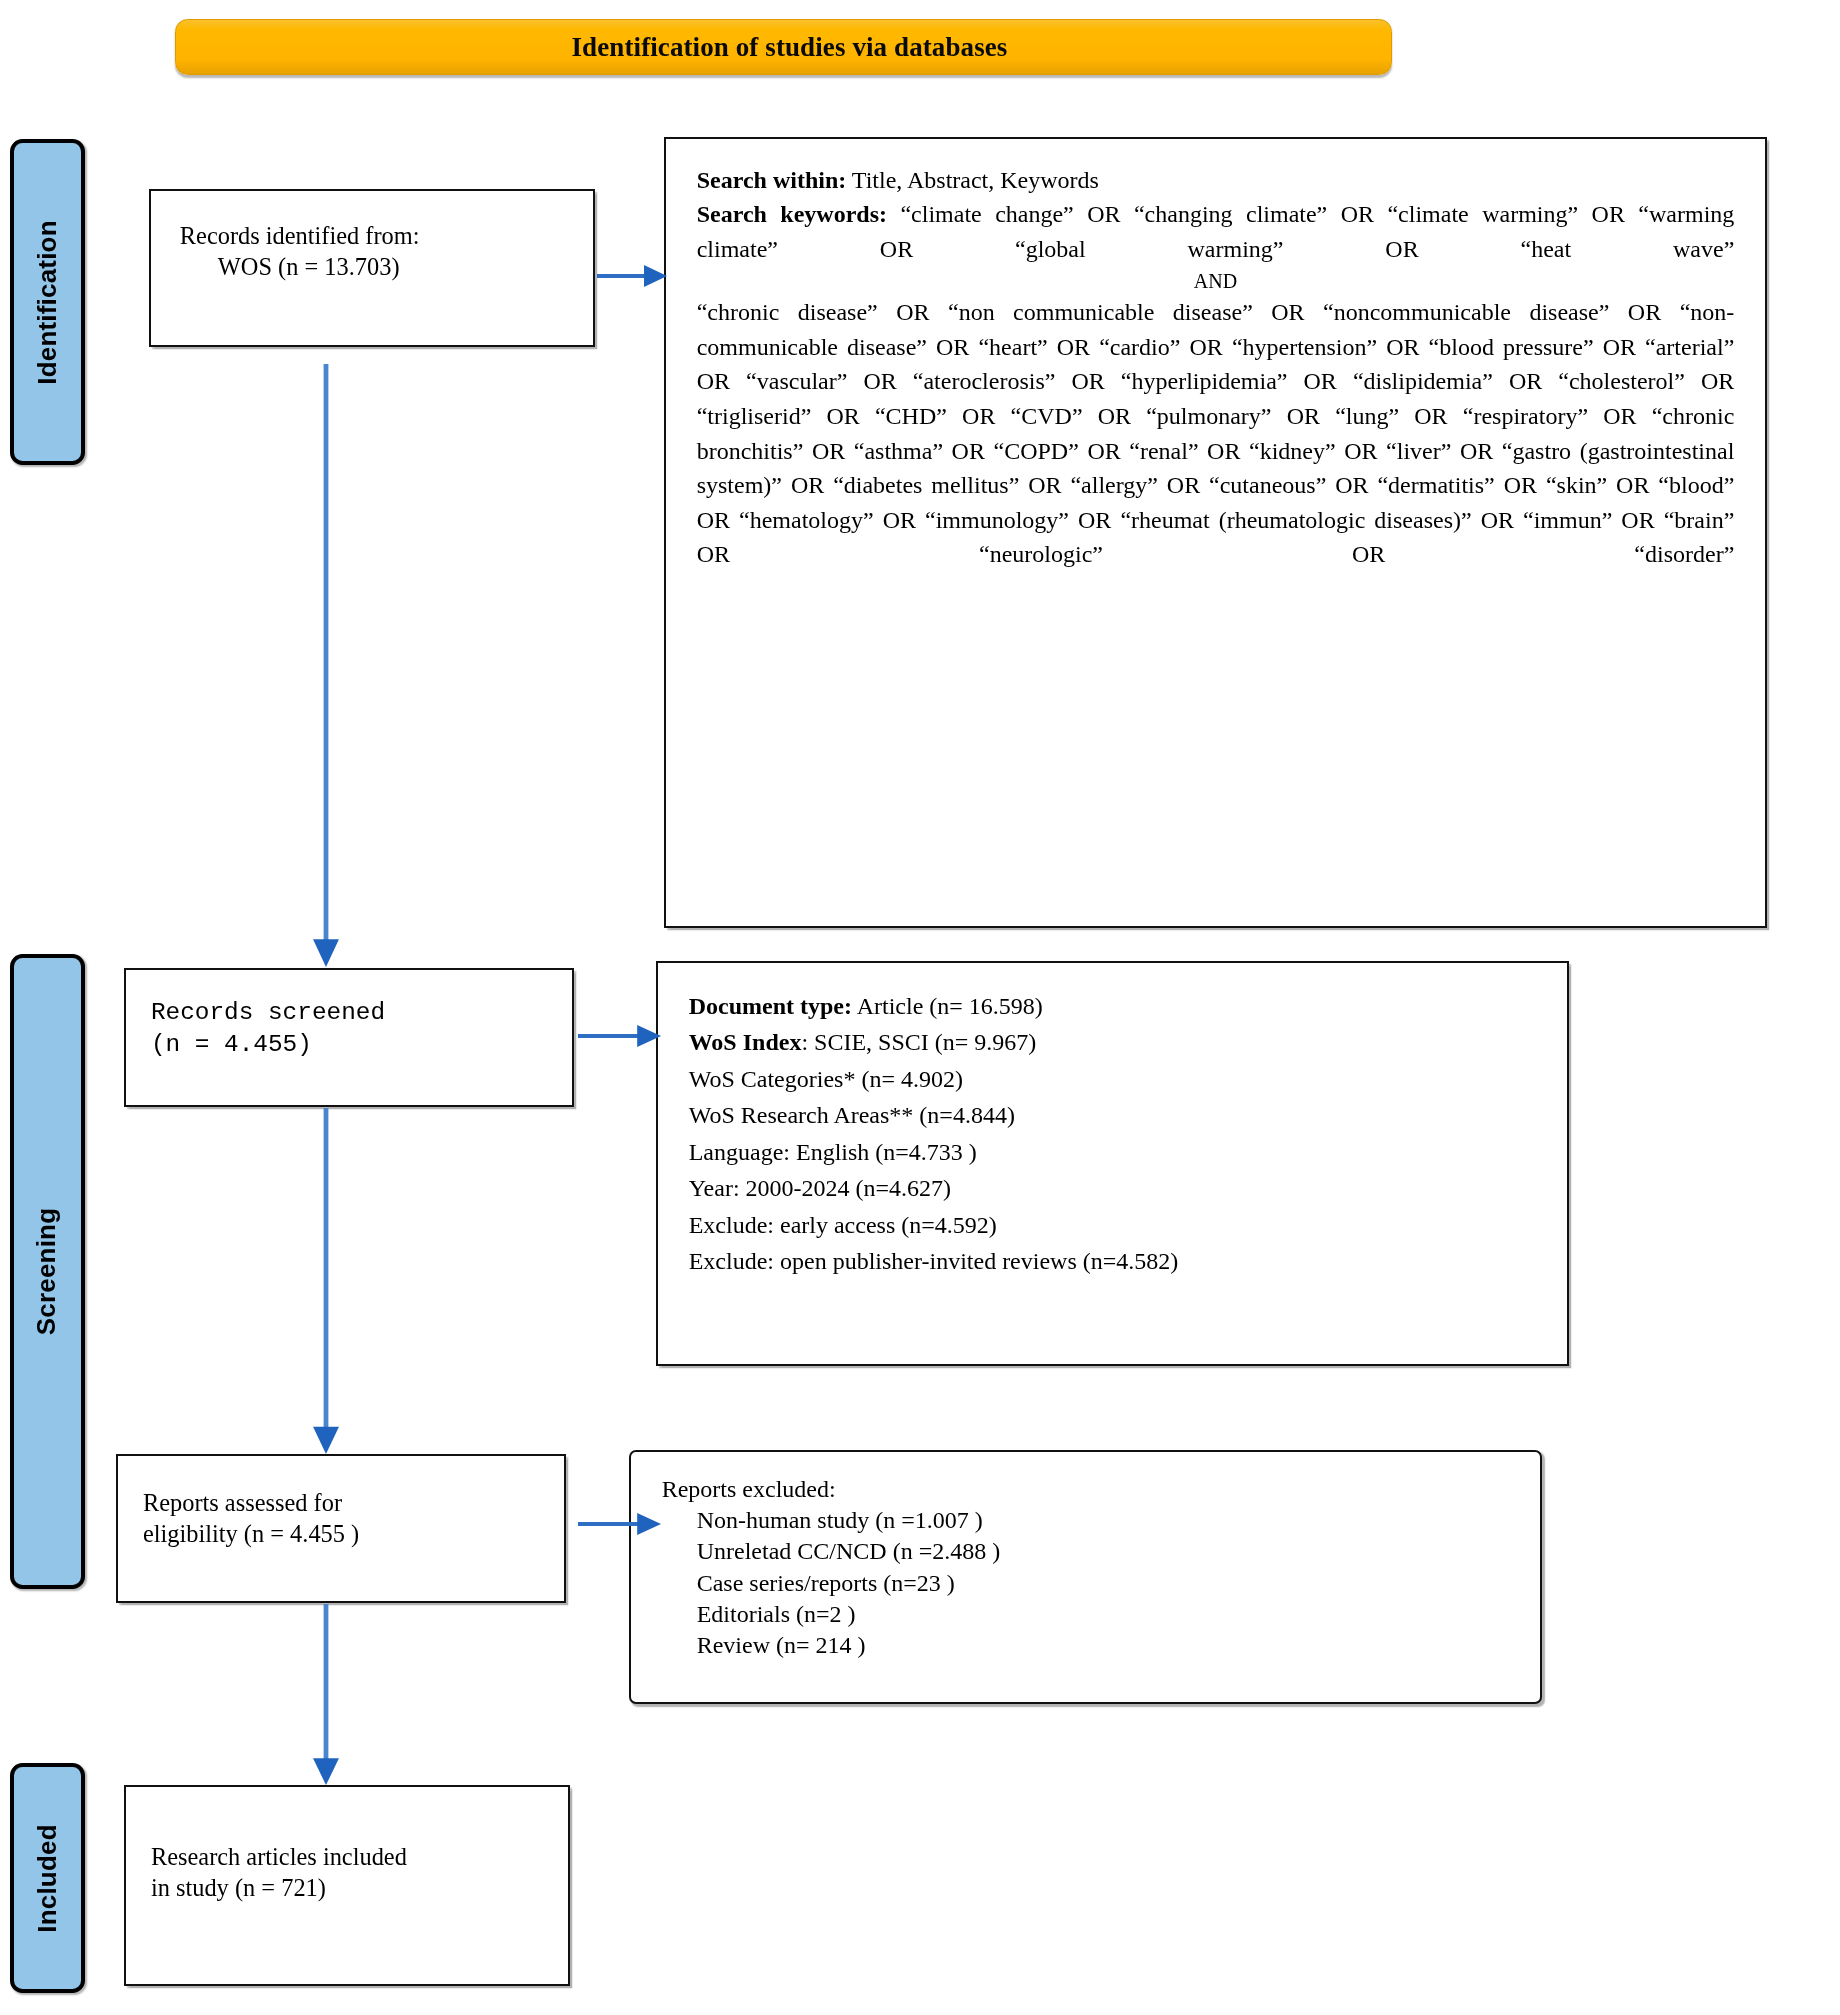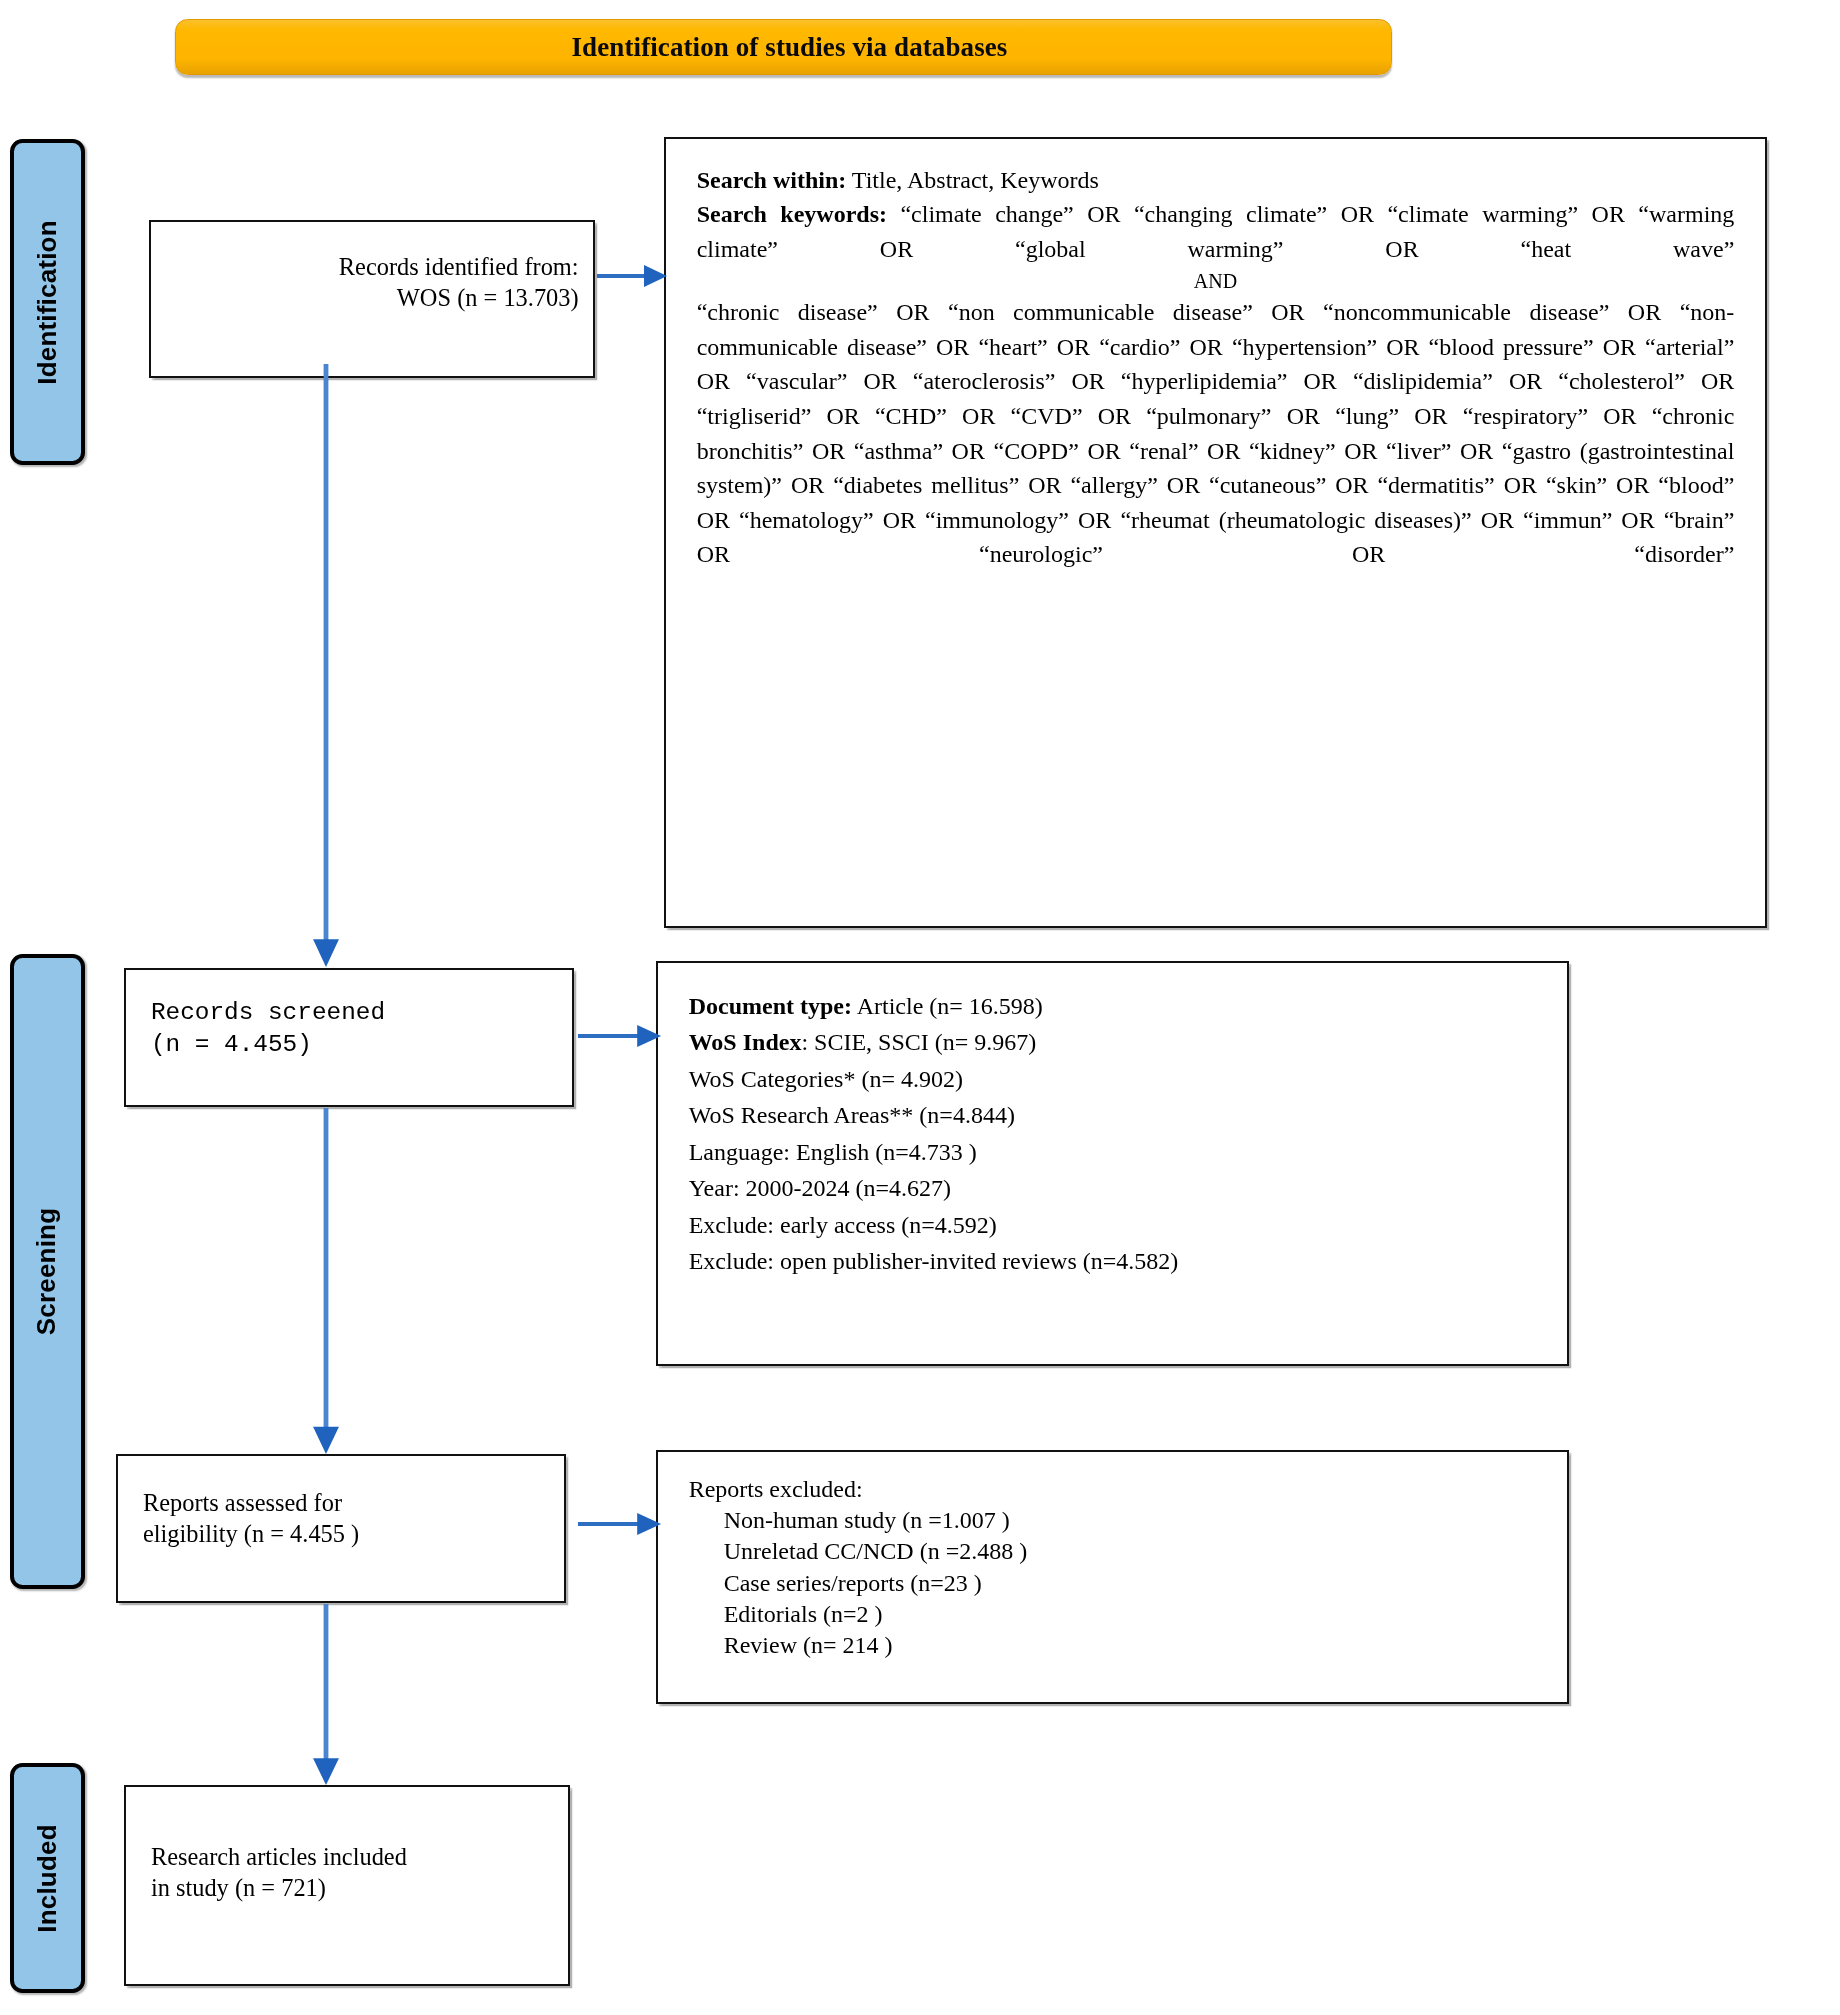--- a/index.html
+++ b/index.html
@@ -78,40 +78,40 @@
     box-shadow: 2.9px 2.9px 1.4px rgba(0,0,0,0.30);
     padding: 10.5px 14.4px;
   }
   .flow-box .bx-line {
     font-size: 24.4px;
     line-height: 1.30;
     white-space: pre-wrap;
   }
 
   
-  #box-records-identified { left: 149px; top: 220px;  width: 446px; height: 158px; text-align: right; }
+  #box-records-identified { left: 149px; top: 189px;  width: 446px; height: 158px; }
   #box-records-identified .inner { padding-top: 18px; padding-left: 14.4px; }
 
   #box-records-screened   { left: 124px; top: 968px; width: 450px; height: 139px; }
   #box-records-screened .inner { padding-top: 16.3px; padding-left: 10.5px; font-family: Liberation Mono, monospace; }
 
   #box-reports-assessed   { left: 116px; top: 1454px; width: 450px; height: 149px; }
   #box-reports-assessed .inner { padding-top: 20px; padding-left: 10.5px; }
 
   #box-included           { left: 124px; top: 1785px; width: 446px; height: 201px; }
   #box-included .inner    { padding-top: 43px; padding-left: 10.5px; }
 
   
   #box-search-strategy { left: 664px; top: 137px;  width: 1103px; height: 791px; }
   #box-search-strategy .inner { padding: 13.4px 16.3px 0 16.3px; }
 
   #box-screening-filters { left: 656px; top: 961px; width: 913px; height: 405px; }
   #box-screening-filters .inner { padding: 14.4px 12.5px 0 16.3px; }
 
-  #box-reports-excluded { left: 656px; top: 1450px; width: 913px; height: 254px; }
+  #box-reports-excluded { left: 629px; top: 1450px; width: 913px; height: 254px; border-radius: 7px; }
   #box-reports-excluded .inner { padding: 11.5px 12.5px 0 16.3px; }
 
   
   .kw-line {
     font-size: 24px;
     line-height: 1.44;
     text-align: justify;
     text-align-last: justify;
     white-space: normal;
   }

